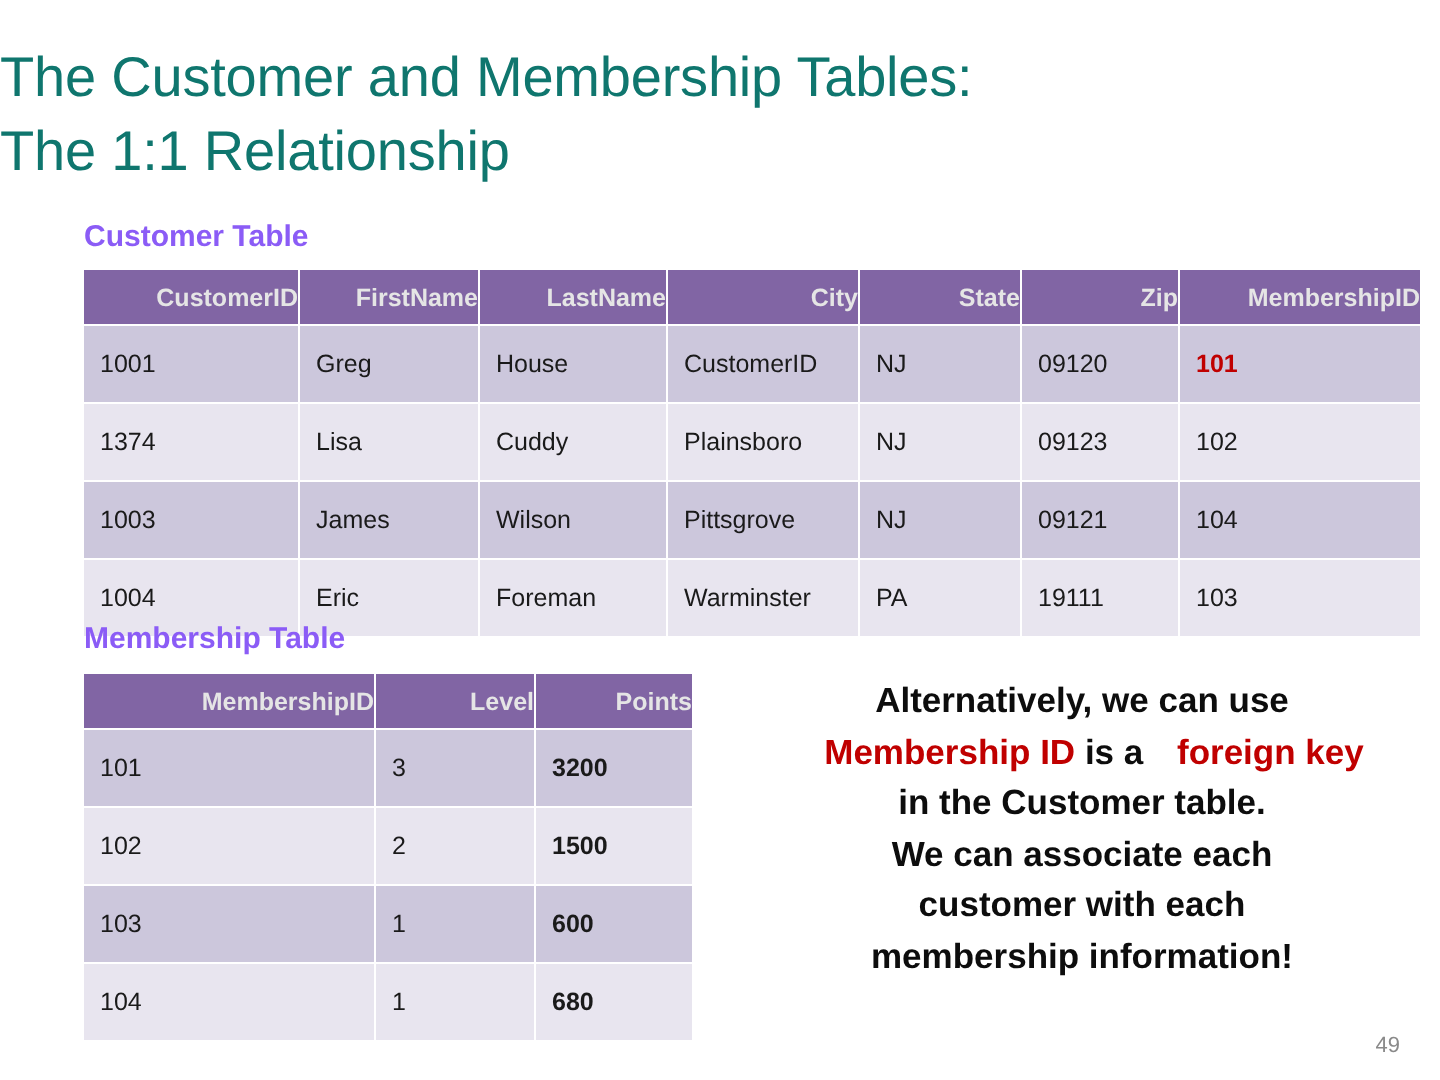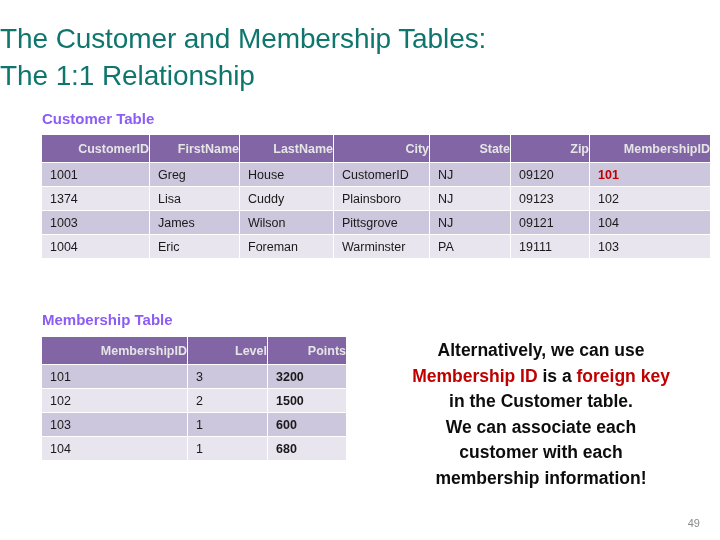--- a/index.html
+++ b/index.html
@@ -63,21 +63,21 @@
     vertical-align: middle;
     white-space: nowrap;
     overflow: hidden;
   }
   .data-table td {
     font-size: 12.5px;
     font-weight: normal;
     color: #1a1a1a;
     text-align: left;
     padding: 0 0 0 8px;
-    height: 23px;
+    height: 38px;
     vertical-align: middle;
     white-space: nowrap;
     overflow: hidden;
     margin-top: 34px;
   }
   .data-table tbody tr.row-odd td  { background: #CCC7DC; }
   .data-table tbody tr.row-even td { background: #E8E5EF; }
 
   td.cell-highlight {
     color: #C00000;
@@ -116,21 +116,21 @@
     position: absolute;
     left: 381px;
     top: 338px;
     width: 320px;
     font-size: 17.5px;
     line-height: 25.5px;
     font-weight: bold;
     color: #0d0d0d;
   }
   #side-note .note-line { display: block; white-space: nowrap; text-align: center; }
-  #side-note .em-red { color: #C00000; }
+  #side-note .em-red { color: #C00000; margin-left: 12px; }
 
   
   #page-number {
     position: absolute;
     right: 20px;
     bottom: 11px;
     font-size: 11px;
     color: #8a8a8a;
     font-weight: normal;
   }

